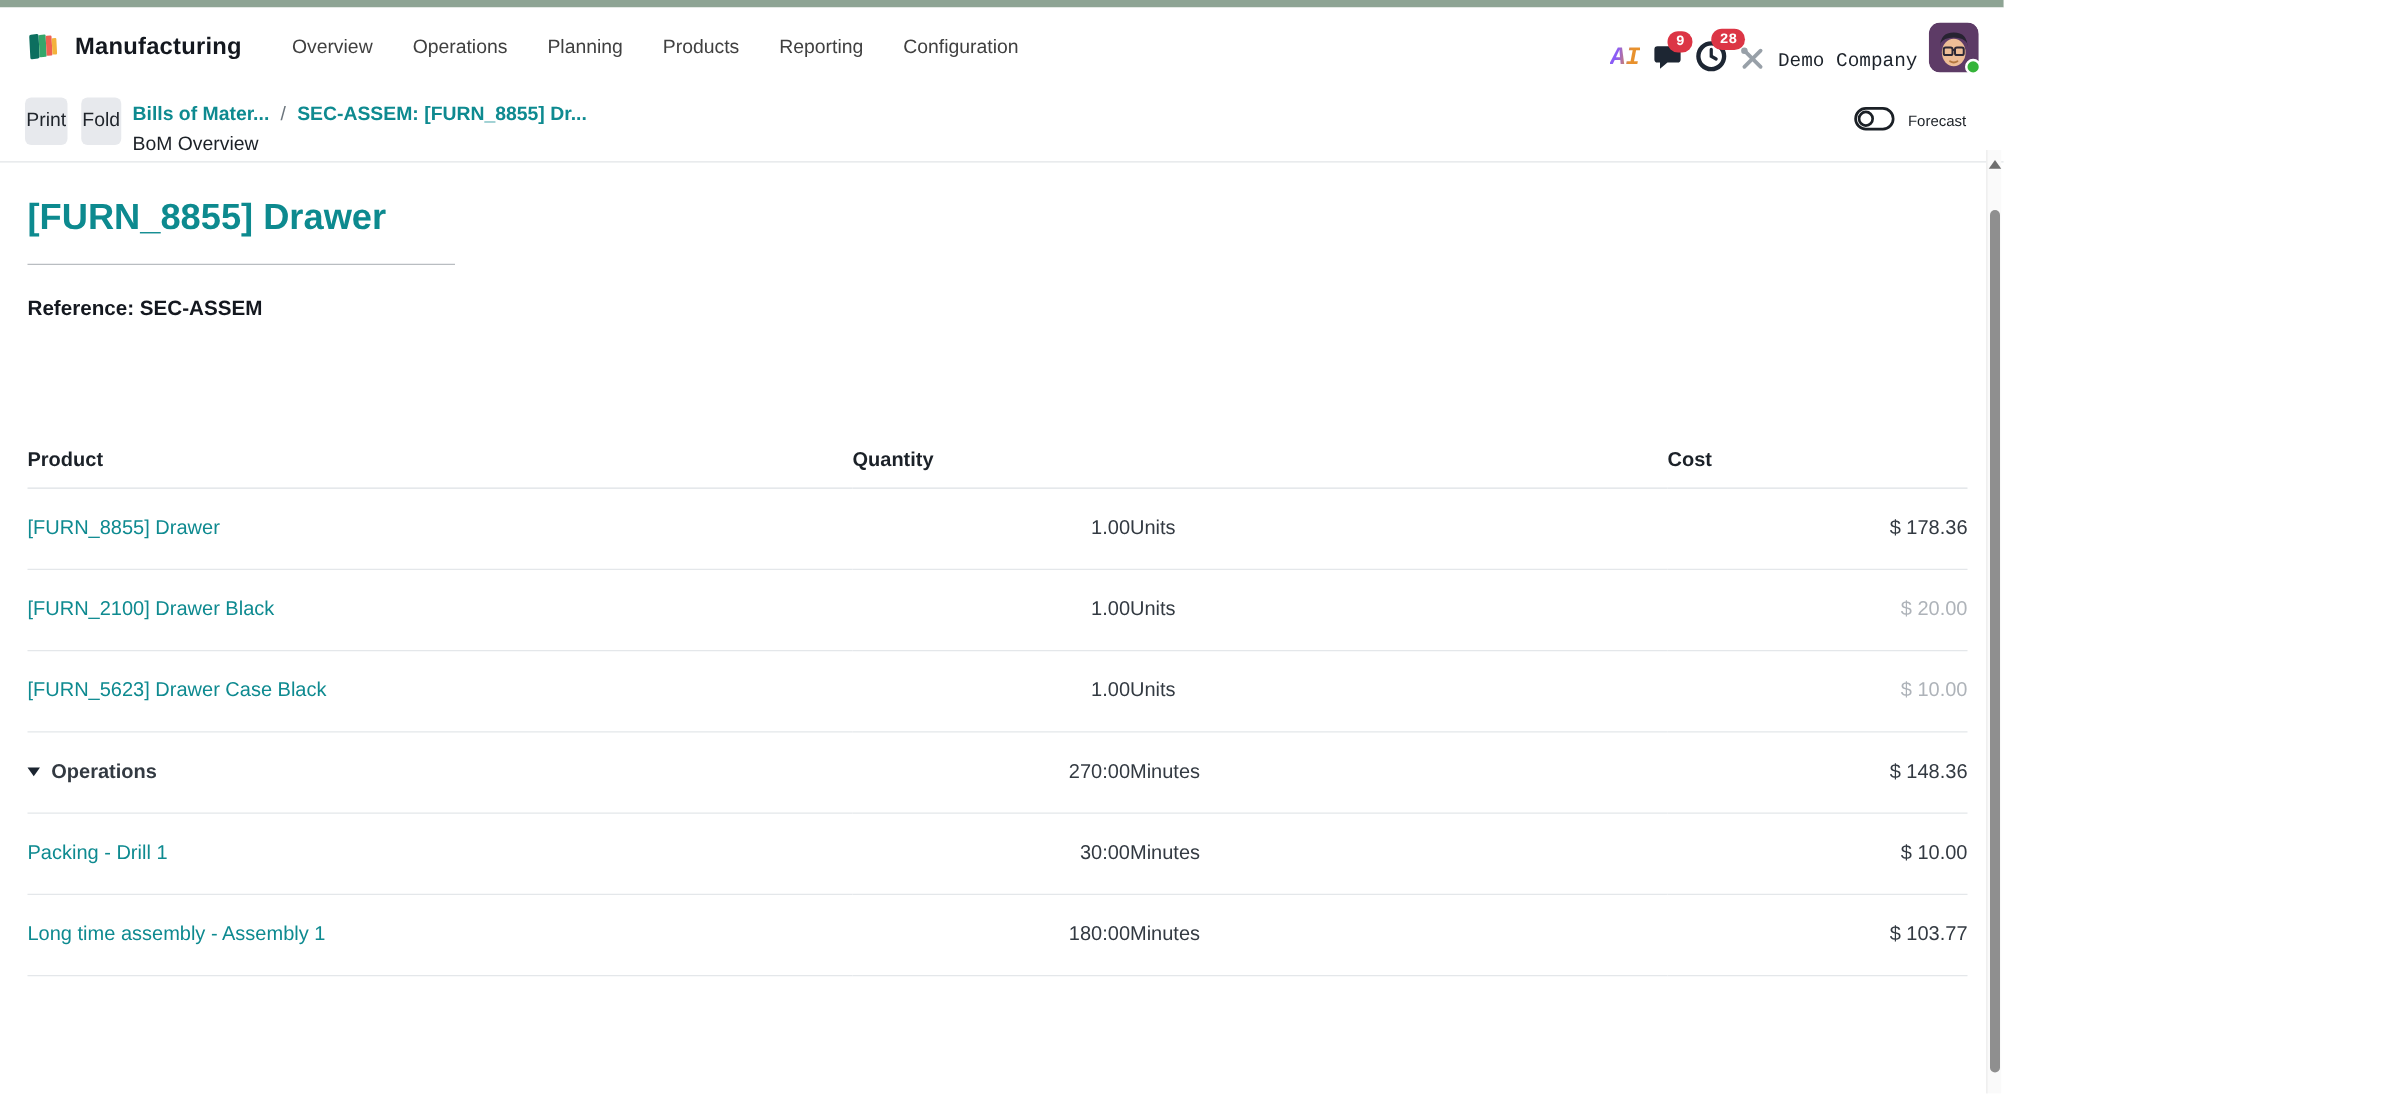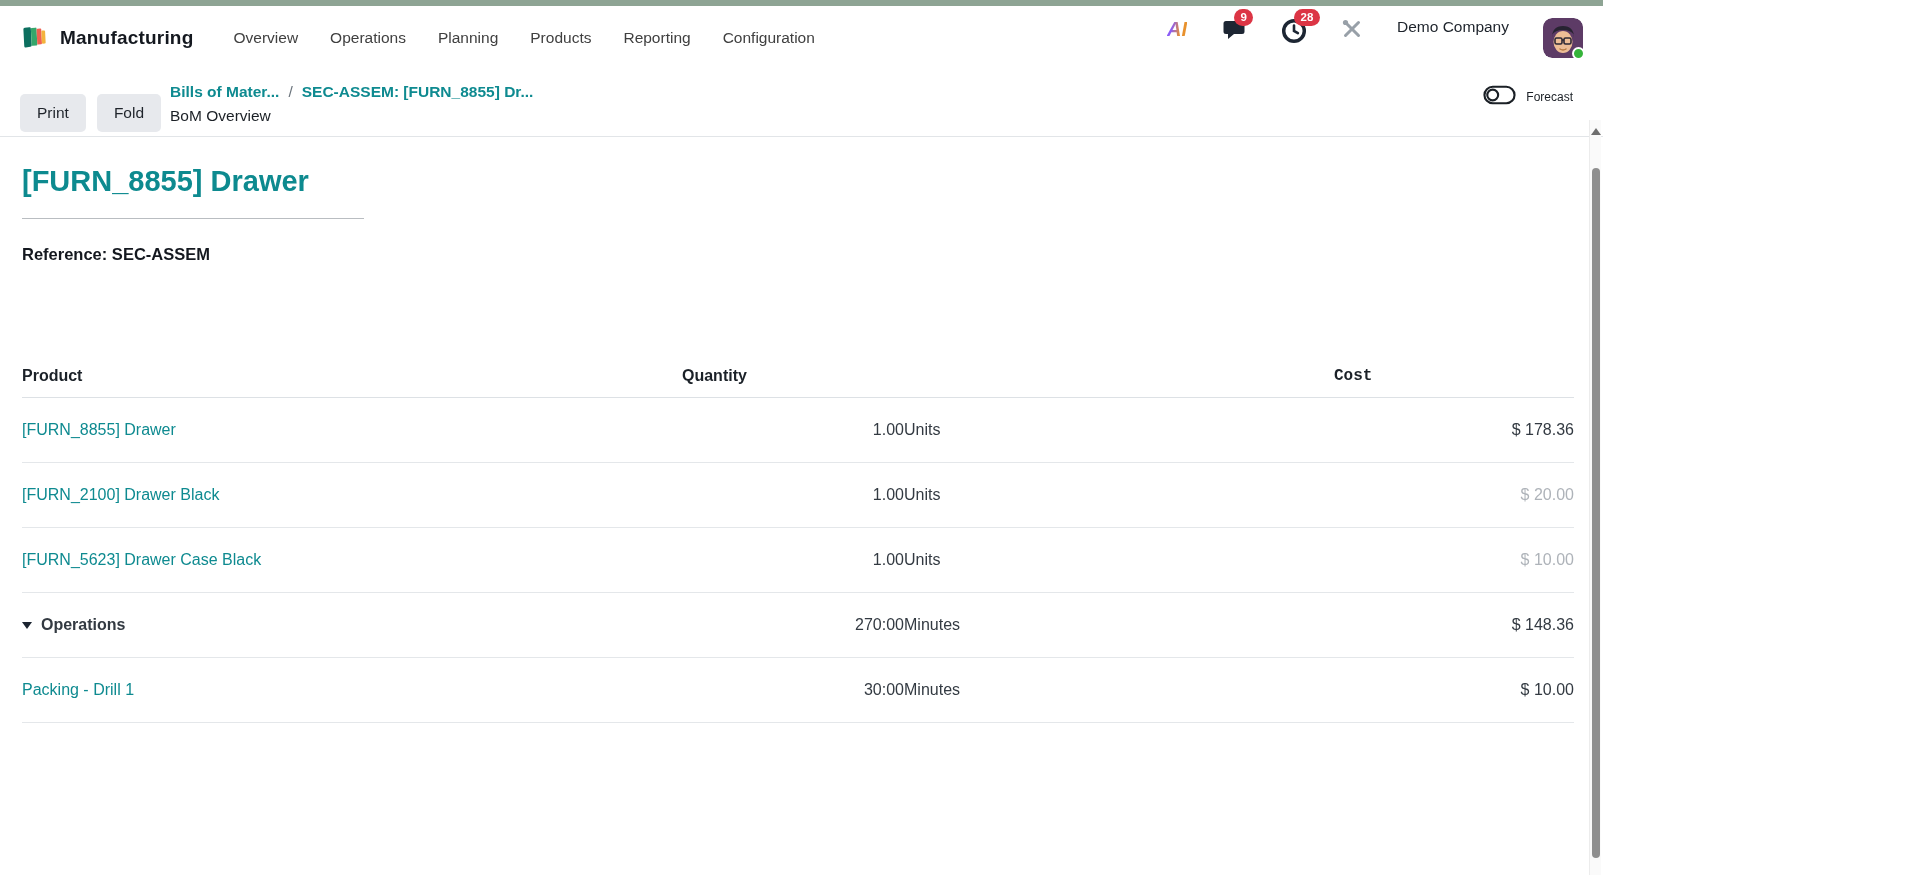--- a/index.html
+++ b/index.html
@@ -8,59 +8,59 @@
 
   
   .top-strip { height:6px; background:#8ea494; width:100%; }
 
   
   .navbar { height:64px; display:flex; align-items:center; padding:0 20px; background:#fff; }
   .brand { display:flex; align-items:center; gap:10px; cursor:pointer; }
   .app-name { font-size:19px; font-weight:700; color:#14181f; letter-spacing:.2px; }
   .nav-menu { display:flex; margin-left:26px; gap:4px; }
   .nav-item { padding:9px 14px; font-size:15.5px; color:#404040; border-radius:4px; cursor:pointer; }
-  .nav-right { margin-left:auto; display:flex; align-items:flex-start; gap:34px; }
+  .nav-right { margin-left:auto; display:flex; align-items:flex-end; gap:9px;font-family:Liberation Mono, monospace; }
   .icon-wrap { position:relative; display:flex; align-items:center; cursor:pointer; }
   .badge { position:absolute; top:-9px; left:13px; background:#dc3545; color:#fff;
            font-size:11.5px; font-weight:700; padding:2.5px 6.5px; border-radius:11px; line-height:1; }
   .ai-text { font-size:20px; font-weight:800; font-style:italic;
              background:linear-gradient(100deg,#8b5cf6 25%,#e8912d 65%);
              -webkit-background-clip:text; background-clip:text; color:transparent; }
   .company-name { font-size:15.5px; color:#1d232b; cursor:pointer; }
   .avatar { position:relative; width:40px; height:40px; cursor:pointer; }
   .avatar svg { border-radius:9px; display:block; }
   .status-dot { position:absolute; right:-2px; bottom:-2px; width:13px; height:13px;
                 background:#35b43a; border:2px solid #fff; border-radius:50%; }
 
   
   .control-panel { display:flex; align-items:flex-start; padding:8px 20px 4px 20px; }
   .cp-left { display:flex; gap:11px; }
-  .btn { background:#e7e9ed; border:none; border-radius:5px; height:38px; padding:0 17px;
-         font-size:15.5px; color:#1f242b; font-family:inherit; cursor:pointer;margin-top:16px; }
+  .btn { background:#e7e9ed; border:none; border-radius:5px; height:38px; padding:0 1px;
+         font-size:15.5px; color:#1f242b; font-family:inherit; cursor:pointer; }
   .crumb-block { margin-left:9px; padding-top:2px; }
   .breadcrumb { font-size:15.5px; display:flex; gap:9px; align-items:baseline; height:24px; align-items:center; }
   .crumb-link { color:#0e8a90; font-weight:600; cursor:pointer; text-decoration:none; }
   .crumb-sep { color:#6c757d; }
   .crumb-sub { font-size:15.5px; color:#1b2026; margin-top:3px; }
   .cp-right { margin-left:auto; display:flex; align-items:center; gap:10px; height:38px; padding-right:10px; }
   .forecast-label { font-size:12px; color:#1b2026; }
   .cp-divider { border-bottom:1px solid #e2e5e8; }
 
   
   .content { padding:30px 29px 0 22px; }
   .page-title { display:inline-block; font-size:29px; line-height:1; font-weight:700; color:#0d8a8f;
                 padding:0 55px 22px 0; border-bottom:1px solid #b9bdc1; }
   .reference { margin-top:26px; font-size:16.5px; font-weight:700; color:#14181f; }
 
   table.bom { width:100%; border-collapse:collapse; margin-top:93px; font-size:16px; }
   table.bom th { font-weight:700; color:#1b2128; padding:10px 0 12px 0; text-align:left;
                  border-bottom:1px solid #dde1e5; }
   th.h-product { padding-left:16px; }
   th.h-qty { text-align:right; padding-right:354px; }
-  th.h-cost { text-align:right; padding-right:8px;font-family:Liberation Mono, monospace; }
+  th.h-cost { text-align:right; padding-right:8px; }
   table.bom td { padding:22px 0; border-bottom:1px solid #e4e7ea; color:#333a42; line-height:20px; }
   td.qty { text-align:right; }
   td.unit { padding-left:28px; }
   td.cost { text-align:right; padding-right:8px; }
   td.cost.muted { color:#aeb3b9; }
   .prod-link { color:#0e8a90; cursor:pointer; text-decoration:none; }
   td.p-lvl0 { padding-left:16px; }
   td.p-lvl1 { padding-left:45px; }
   td.p-section { padding-left:26px; font-weight:700; color:#16202b; }
   .caret-down { display:inline-block; width:0; height:0; border-left:5.5px solid transparent;
@@ -214,20 +214,26 @@
           <td class="qty">270:00</td>
           <td class="unit">Minutes</td>
           <td class="cost">$ 148.36</td>
         </tr>
         <tr>
           <td class="p-lvl1"><span class="prod-link">Packing - Drill 1</span></td>
           <td class="qty">30:00</td>
           <td class="unit">Minutes</td>
           <td class="cost">$ 10.00</td>
         </tr>
+        <tr>
+          <td class="p-lvl1"><span class="prod-link">Long time assembly - Assembly 1</span></td>
+          <td class="qty">180:00</td>
+          <td class="unit">Minutes</td>
+          <td class="cost">$ 103.77</td>
+        </tr>
       </tbody>
     </table>
   </div>
 
   <div class="scrollbar">
     <div class="scroll-arrow"></div>
     <div class="scroll-thumb"></div>
   </div>
 </div>
 

